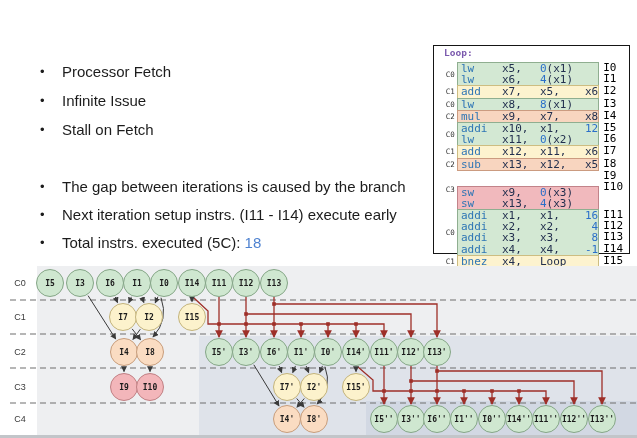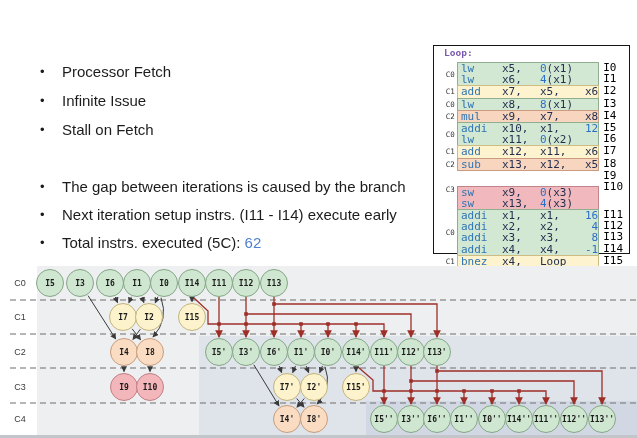--- a/index.html
+++ b/index.html
@@ -54,21 +54,21 @@
 
   <ul class="blist top">
     <li>Processor Fetch</li>
     <li>Infinite Issue</li>
     <li>Stall on Fetch</li>
   </ul>
 
   <ul class="blist bot">
     <li class="blue">The gap between iterations is caused by the branch</li>
     <li>Next iteration setup instrs. (I11 - I14) execute early</li>
-    <li><span>Total instrs. executed (5C): </span><span class="blue">62</span></li>
+    <li><span>Total instrs. executed (5C): </span><span class="blue">18</span></li>
   </ul>
 
   <div id="panel">
     <div id="loop">Loop:</div>
     <div id="blocks">
         <div class="blk">
           <div class="cyc">C0</div>
           <div class="rows g">
             <div class="crow">
               <span class="mn">lw</span>

